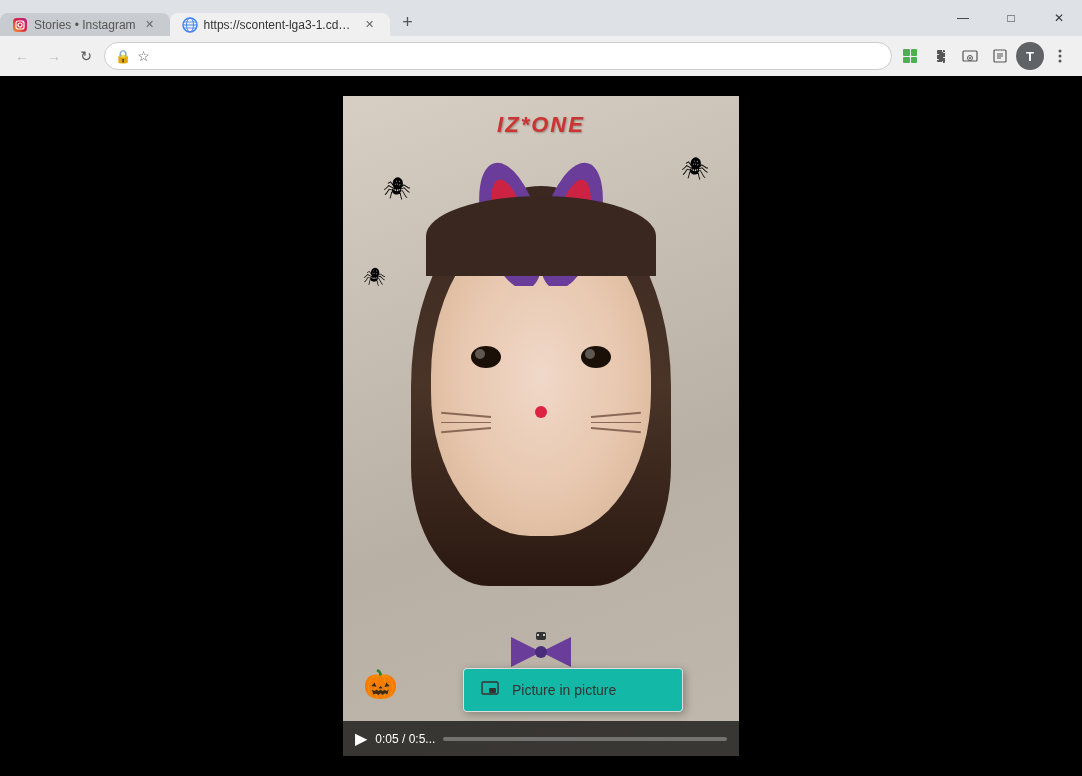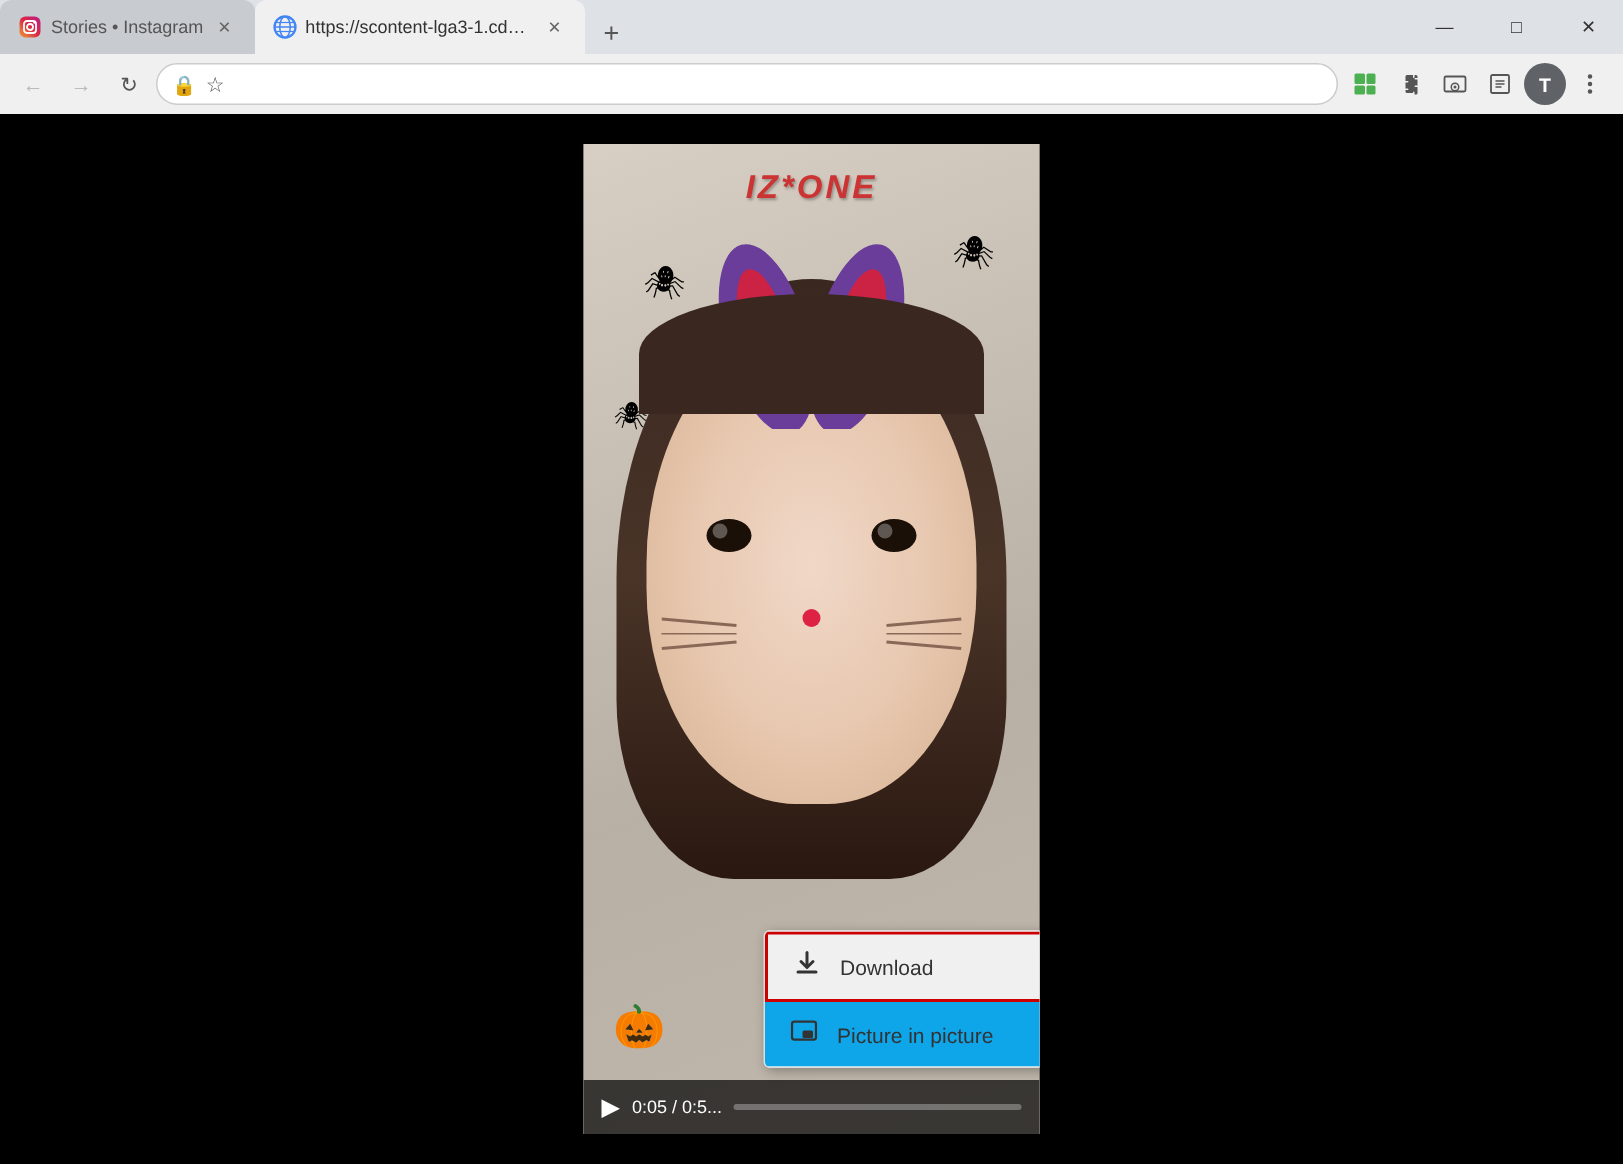--- a/index.html
+++ b/index.html
@@ -15,21 +15,21 @@
       display: flex;
       align-items: flex-end;
       height: 36px;
       background: #dee1e6;
       padding: 0 0 0 0;
     }
 
     .tab {
       display: flex;
       align-items: center;
-      height: 36px;
+      height: 23px;
       padding: 0 12px;
       border-radius: 8px 8px 0 0;
       font-size: 12px;
       gap: 6px;
       max-width: 220px;
       position: relative;
     }
 
     .tab.active {
       background: #f0f0f0;
@@ -195,21 +195,21 @@
       background: #000;
       display: flex;
       align-items: center;
       justify-content: center;
       position: relative;
     }
 
     
     .video-container {
       position: relative;
-      width: 304px;
+      width: 396px;
       height: 660px;
       background: #888;
       overflow: hidden;
     }
 
     
     .video-content {
       width: 100%;
       height: 100%;
       position: relative;
@@ -325,21 +325,21 @@
     }
 
     .context-menu-item {
       display: flex;
       align-items: center;
       padding: 10px 16px;
       gap: 12px;
       font-size: 14px;
       color: #333;
       cursor: pointer;
-      background: #0ea5e9;
+      background: #14b8a6;
     }
 
     .context-menu-item.highlighted {
       background: #f0f0f0;
       border: 2px solid #cc0000;
     }
 
     .menu-icon {
       font-size: 16px;
       color: #333;
@@ -546,29 +546,20 @@
     <div class="video-controls">
       <span class="play-btn">▶</span>
       <span class="time-text">0:05 / 0:5...</span>
       <div class="progress-bar">
         <div style="height:100%;width:0%;background:white;border-radius:2px;"></div>
       </div>
     </div>
 
     <div class="context-menu">
 
-      <div class="context-menu-item highlighted">
-        <span class="menu-icon">
-          <svg width="18" height="18" viewBox="0 0 18 18">
-            <path d="M9 2v9M5 8l4 4 4-4" stroke="#333" stroke-width="2" fill="none" stroke-linecap="round" stroke-linejoin="round"></path>
-            <line x1="3" y1="15" x2="15" y2="15" stroke="#333" stroke-width="2" stroke-linecap="round"></line>
-          </svg>
-        </span>
-        <span class="menu-label">Download</span>
-      </div>
 
       <div class="context-menu-item">
         <span class="menu-icon">
           <svg width="18" height="18" viewBox="0 0 18 18">
             <rect x="1" y="3" width="16" height="12" rx="1.5" fill="none" stroke="#333" stroke-width="1.5"></rect>
             <rect x="8" y="9" width="7" height="5" rx="1" fill="#333"></rect>
           </svg>
         </span>
         <span class="menu-label">Picture in picture</span>
       </div>

